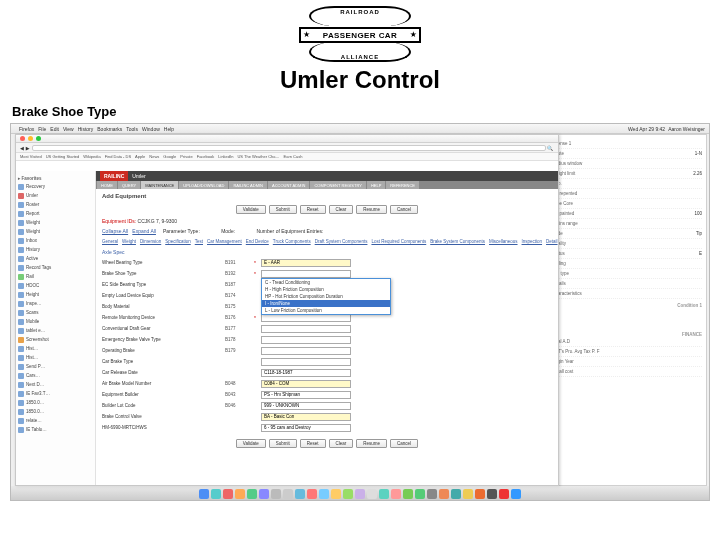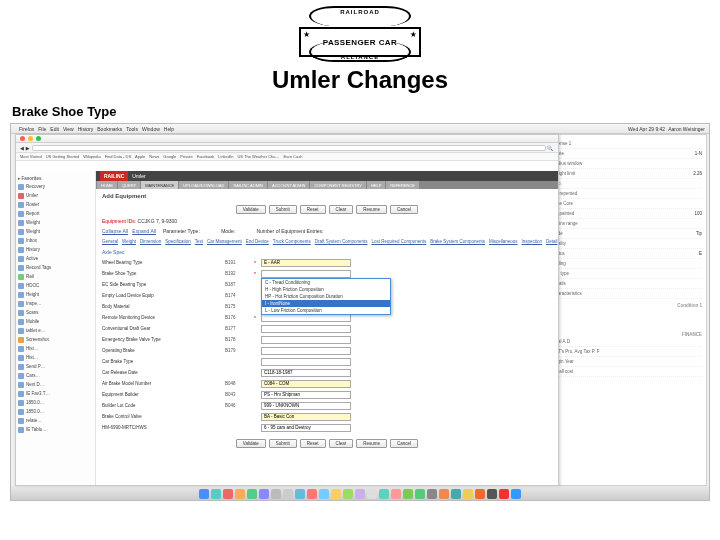--- a/index.html
+++ b/index.html
@@ -5,21 +5,21 @@
   * { box-sizing: border-box; margin: 0; padding: 0; }
   html, body { width: 720px; height: 540px; font-family: Arial, Helvetica, sans-serif; background: #fff; overflow: hidden; }
   .page { width: 720px; height: 540px; position: relative; }
 
   
   .logo-wrap { width: 100%; display: flex; justify-content: center; padding-top: 6px; }
   .logo { width: 130px; height: 56px; position: relative; }
   .logo .arc-top, .logo .arc-bot { position: absolute; left: 14px; right: 14px; height: 20px; border: 2px solid #000; border-radius: 50%/100%; }
   .logo .arc-top { top: 0; border-bottom: none; }
   .logo .arc-bot { bottom: 0; border-top: none; }
-  .logo .bar { position: absolute; top: 21px; left: 4px; right: 4px; height: 30px; border: 2px solid #000; display:flex; align-items:center; justify-content:center; background:#fff;}
+  .logo .bar { position: absolute; top: 21px; left: 4px; right: 4px; height: 16px; border: 2px solid #000; display:flex; align-items:center; justify-content:center; background:#fff;}
   .logo .bar span { font-size: 8px; font-weight: bold; letter-spacing: 0.4px; }
   .logo .top-txt { position:absolute; top:3px; left:0; right:0; text-align:center; font-size:6px; font-weight:bold; letter-spacing:1px;}
   .logo .bot-txt { position:absolute; bottom:2px; left:0; right:0; text-align:center; font-size:6px; font-weight:bold; letter-spacing:1px;}
   .logo .star { position:absolute; font-size:8px; }
   .logo .star.l { left:8px; top:24px;} .logo .star.r { right:8px; top:24px;}
 
   .title { text-align:center; font-size: 24px; font-weight:bold; margin-top: 4px; }
   .subtitle { font-size: 13px; font-weight:bold; margin: 10px 0 4px 12px; }
 
   
@@ -95,21 +95,21 @@
       <div class="top-txt">RAILROAD</div>
       <div class="bar">
           <span>PASSENGER CAR</span>
         </div>
       <div class="bot-txt">ALLIANCE</div>
       <div class="arc-bot"></div>
       <div class="star l">★</div>
       <div class="star r">★</div>
     </div>
   </div>
-  <div class="title">Umler Changes</div>
+  <div class="title">Umler Control</div>
   <div class="subtitle">Brake Shoe Type</div>
 
   <div class="shot">
 
     <div class="mac-menu">
       <span></span>
       <span id="mac-items"><span style="margin-right: 4px;">Firefox</span><span style="margin-right: 4px;">File</span><span style="margin-right: 4px;">Edit</span><span style="margin-right: 4px;">View</span><span style="margin-right: 4px;">History</span><span style="margin-right: 4px;">Bookmarks</span><span style="margin-right: 4px;">Tools</span><span style="margin-right: 4px;">Window</span><span style="margin-right: 4px;">Help</span></span>
       <div class="right" id="mac-right">
           <span>Wed Apr 29  9:42</span>
           <span>Aaron Weisinger</span>

